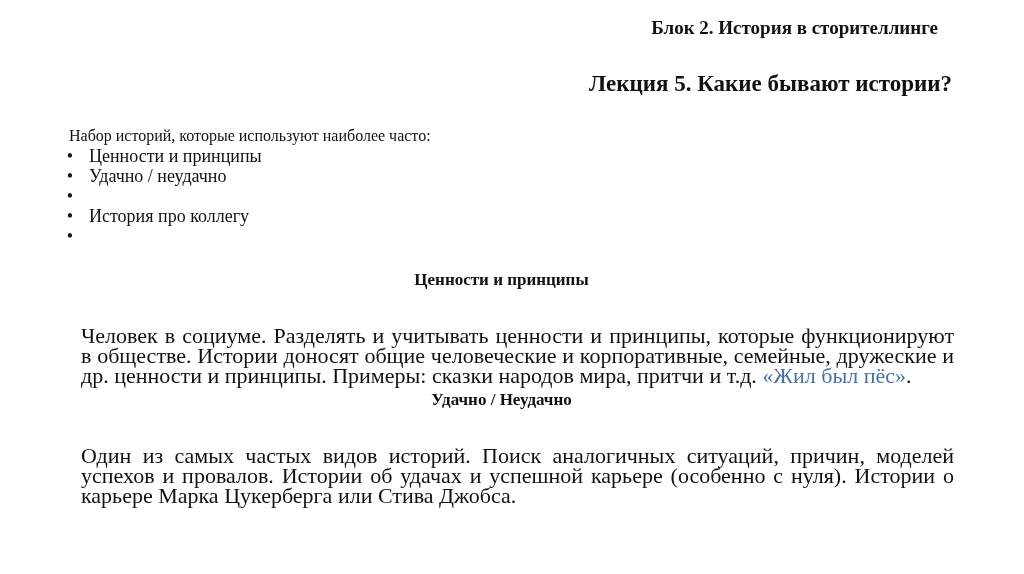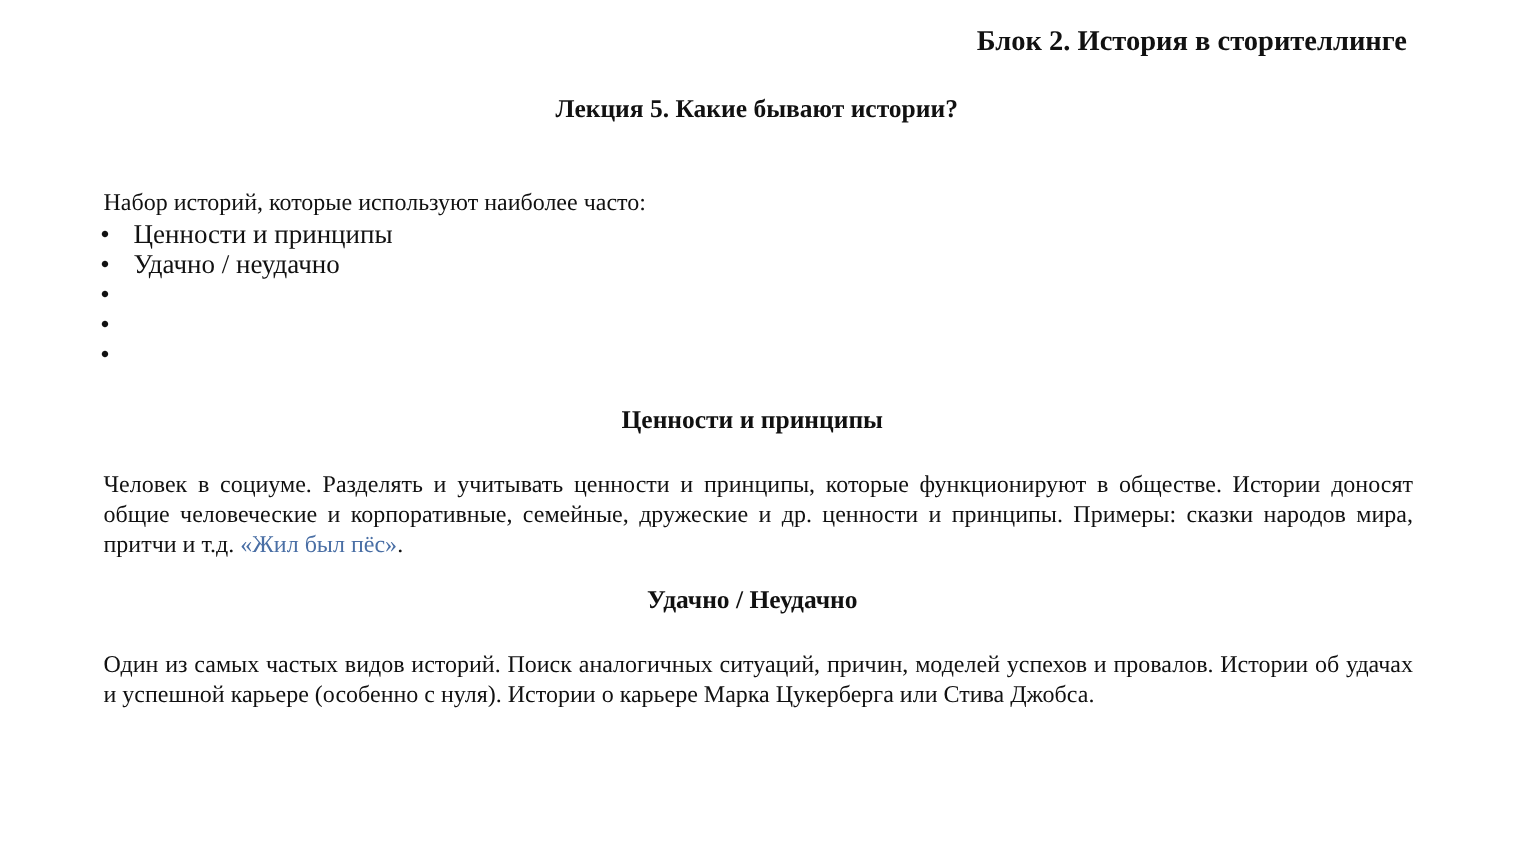--- a/index.html
+++ b/index.html
@@ -30,25 +30,25 @@
       font-weight: bold;
       font-size: 19px;
       line-height: 24px;
       margin: 0;
     }
     .subtitle {
       position: absolute;
       left: 0;
       width: 873px;
       top: 59px;
-      text-align: center;
+      text-align: right;
       font-weight: bold;
-      font-size: 17px;
+      font-size: 23px;
       line-height: 22px;
-      margin: 3px;
+      margin: 14px;
     }
     .intro {
       position: absolute;
       left: 0;
       top: 122px;
       font-size: 16px;
       line-height: 20px;
       margin: 4px;
     }
     .list {
@@ -82,24 +82,24 @@
       font-size: 17px;
       line-height: 22px;
       margin: 0;
     }
     .h-values { top: 269px; }
     .h-luck { top: 389px; }
     .para {
       position: absolute;
       left: 0;
       width: 873px;
-      font-size: 16px;
+      font-size: 22px;
       line-height: 20px;
       text-align: justify;
-      margin: 4px;
+      margin: 16px;
     }
     .p-values { top: 310px; }
     .p-luck { top: 430px; }
     .link {
       color: #4a6fa5;
       text-decoration: none;
       cursor: pointer;
     }
   </style>
 </head>
@@ -118,20 +118,21 @@
     </li>
     <li>
       <span class="bullet">•</span>
       <span>Удачно / неудачно</span>
     </li>
     <li>
       <span class="bullet">•</span>
     </li>
     <li>
       <span class="bullet">•</span>
+      <span>История про коллегу</span>
     </li>
     <li>
       <span class="bullet">•</span>
     </li>
   </ul>
 
   <h3 class="section-heading h-values">Ценности и принципы</h3>
   <p class="para p-values"><span>Человек в социуме. Разделять и учитывать ценности и принципы, которые функционируют в обществе. Истории доносят общие человеческие и корпоративные, семейные, дружеские и др. ценности и принципы. Примеры: сказки народов мира, притчи и т.д. </span><a class="link">«Жил был пёс»</a><span>.</span></p>
 
   <h3 class="section-heading h-luck">Удачно / Неудачно</h3>

